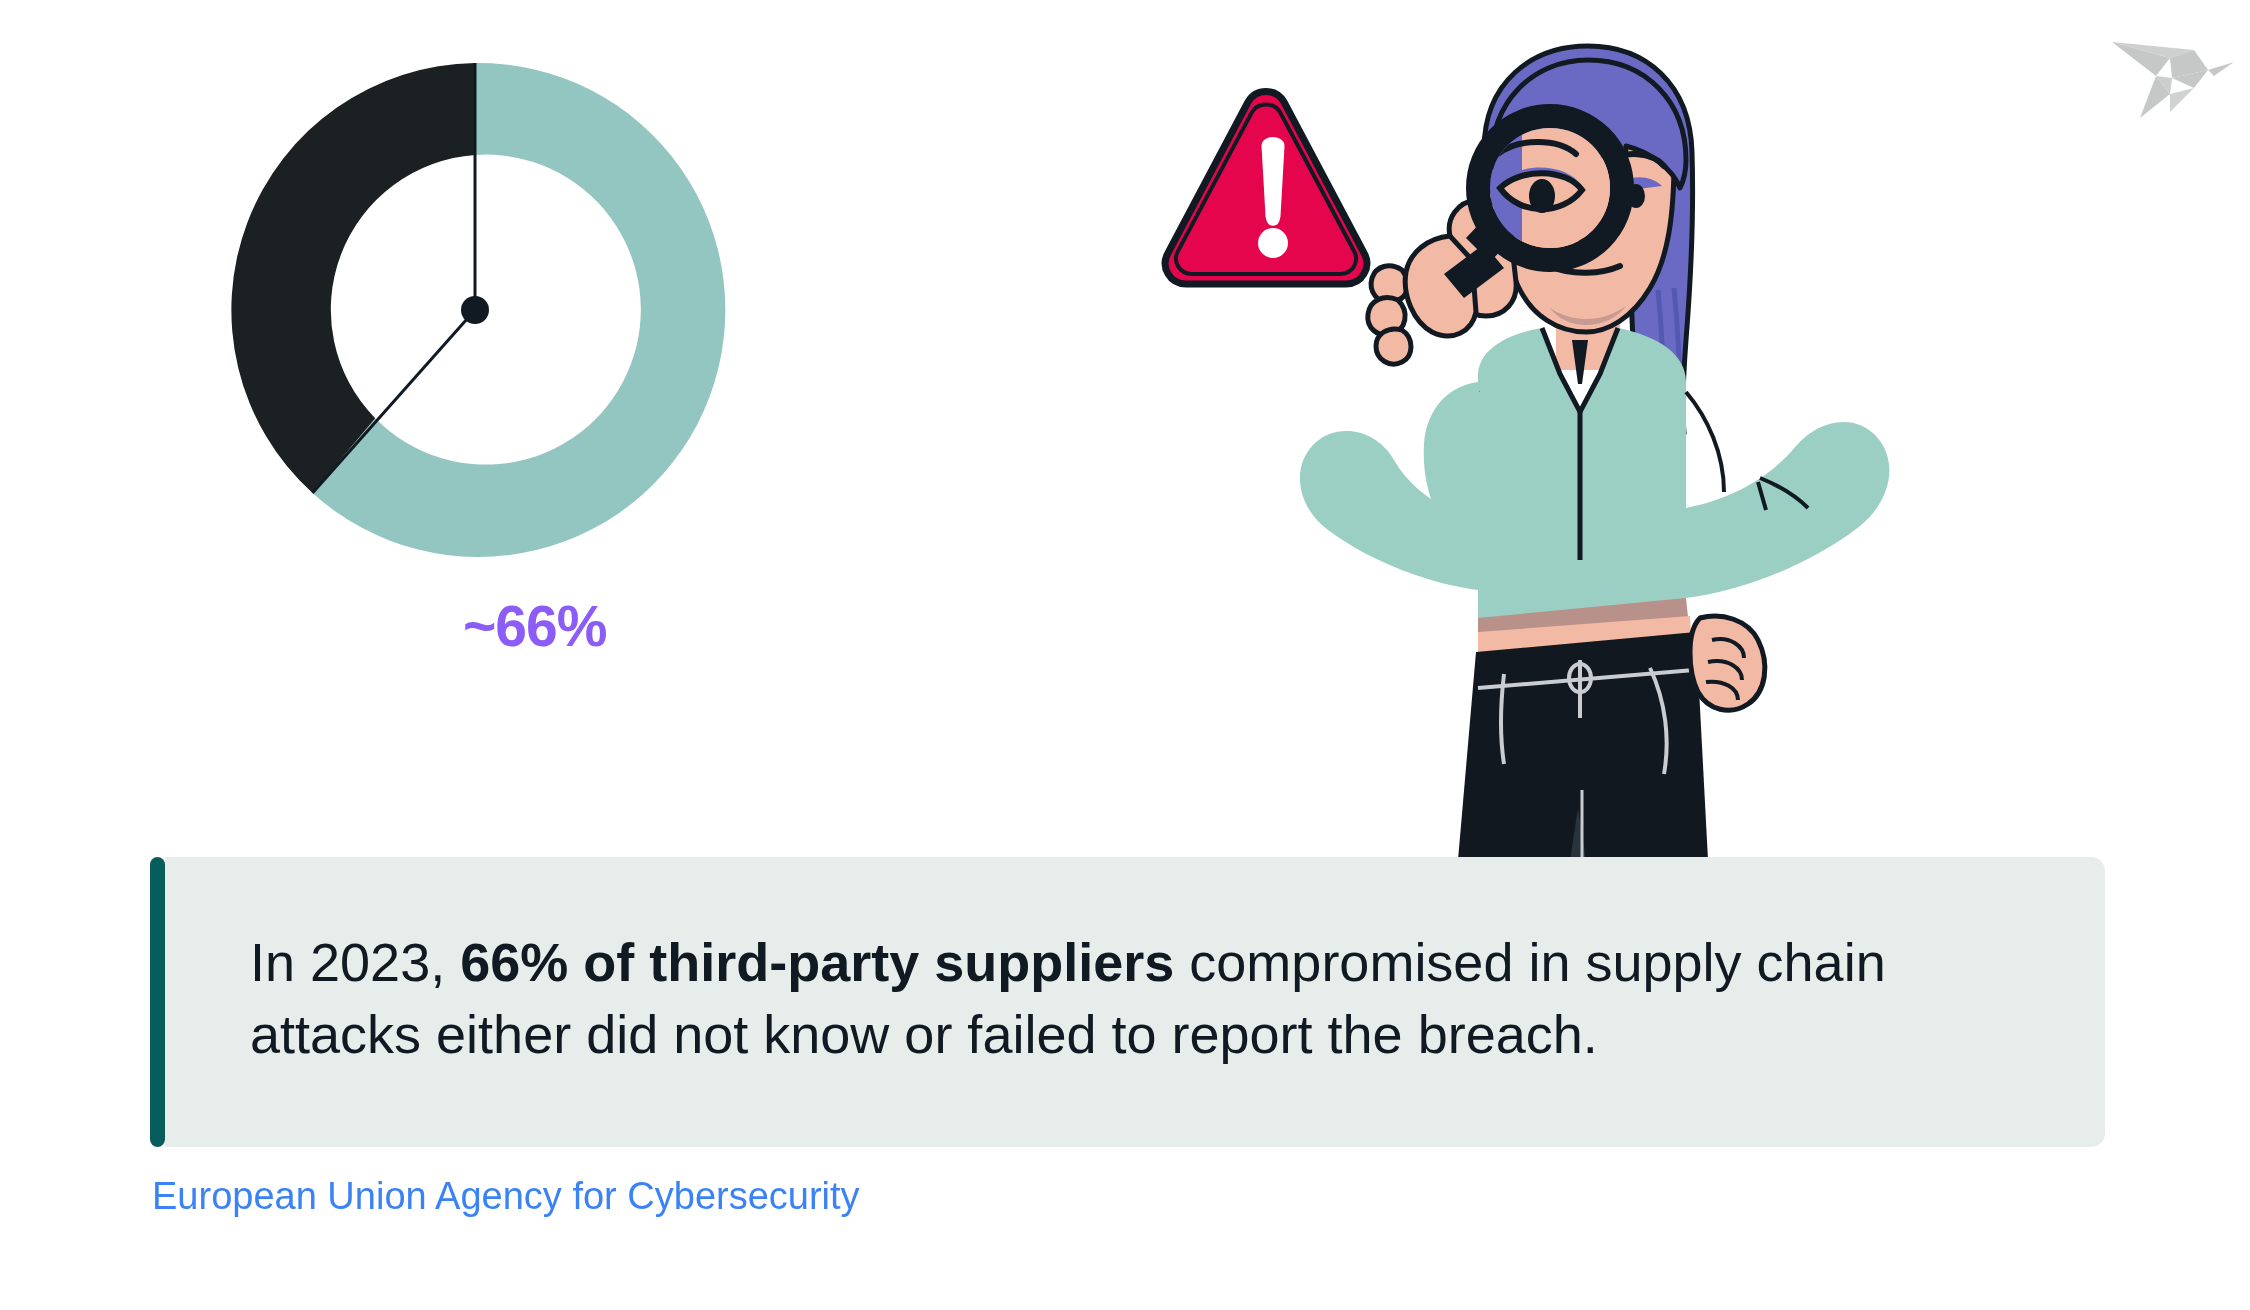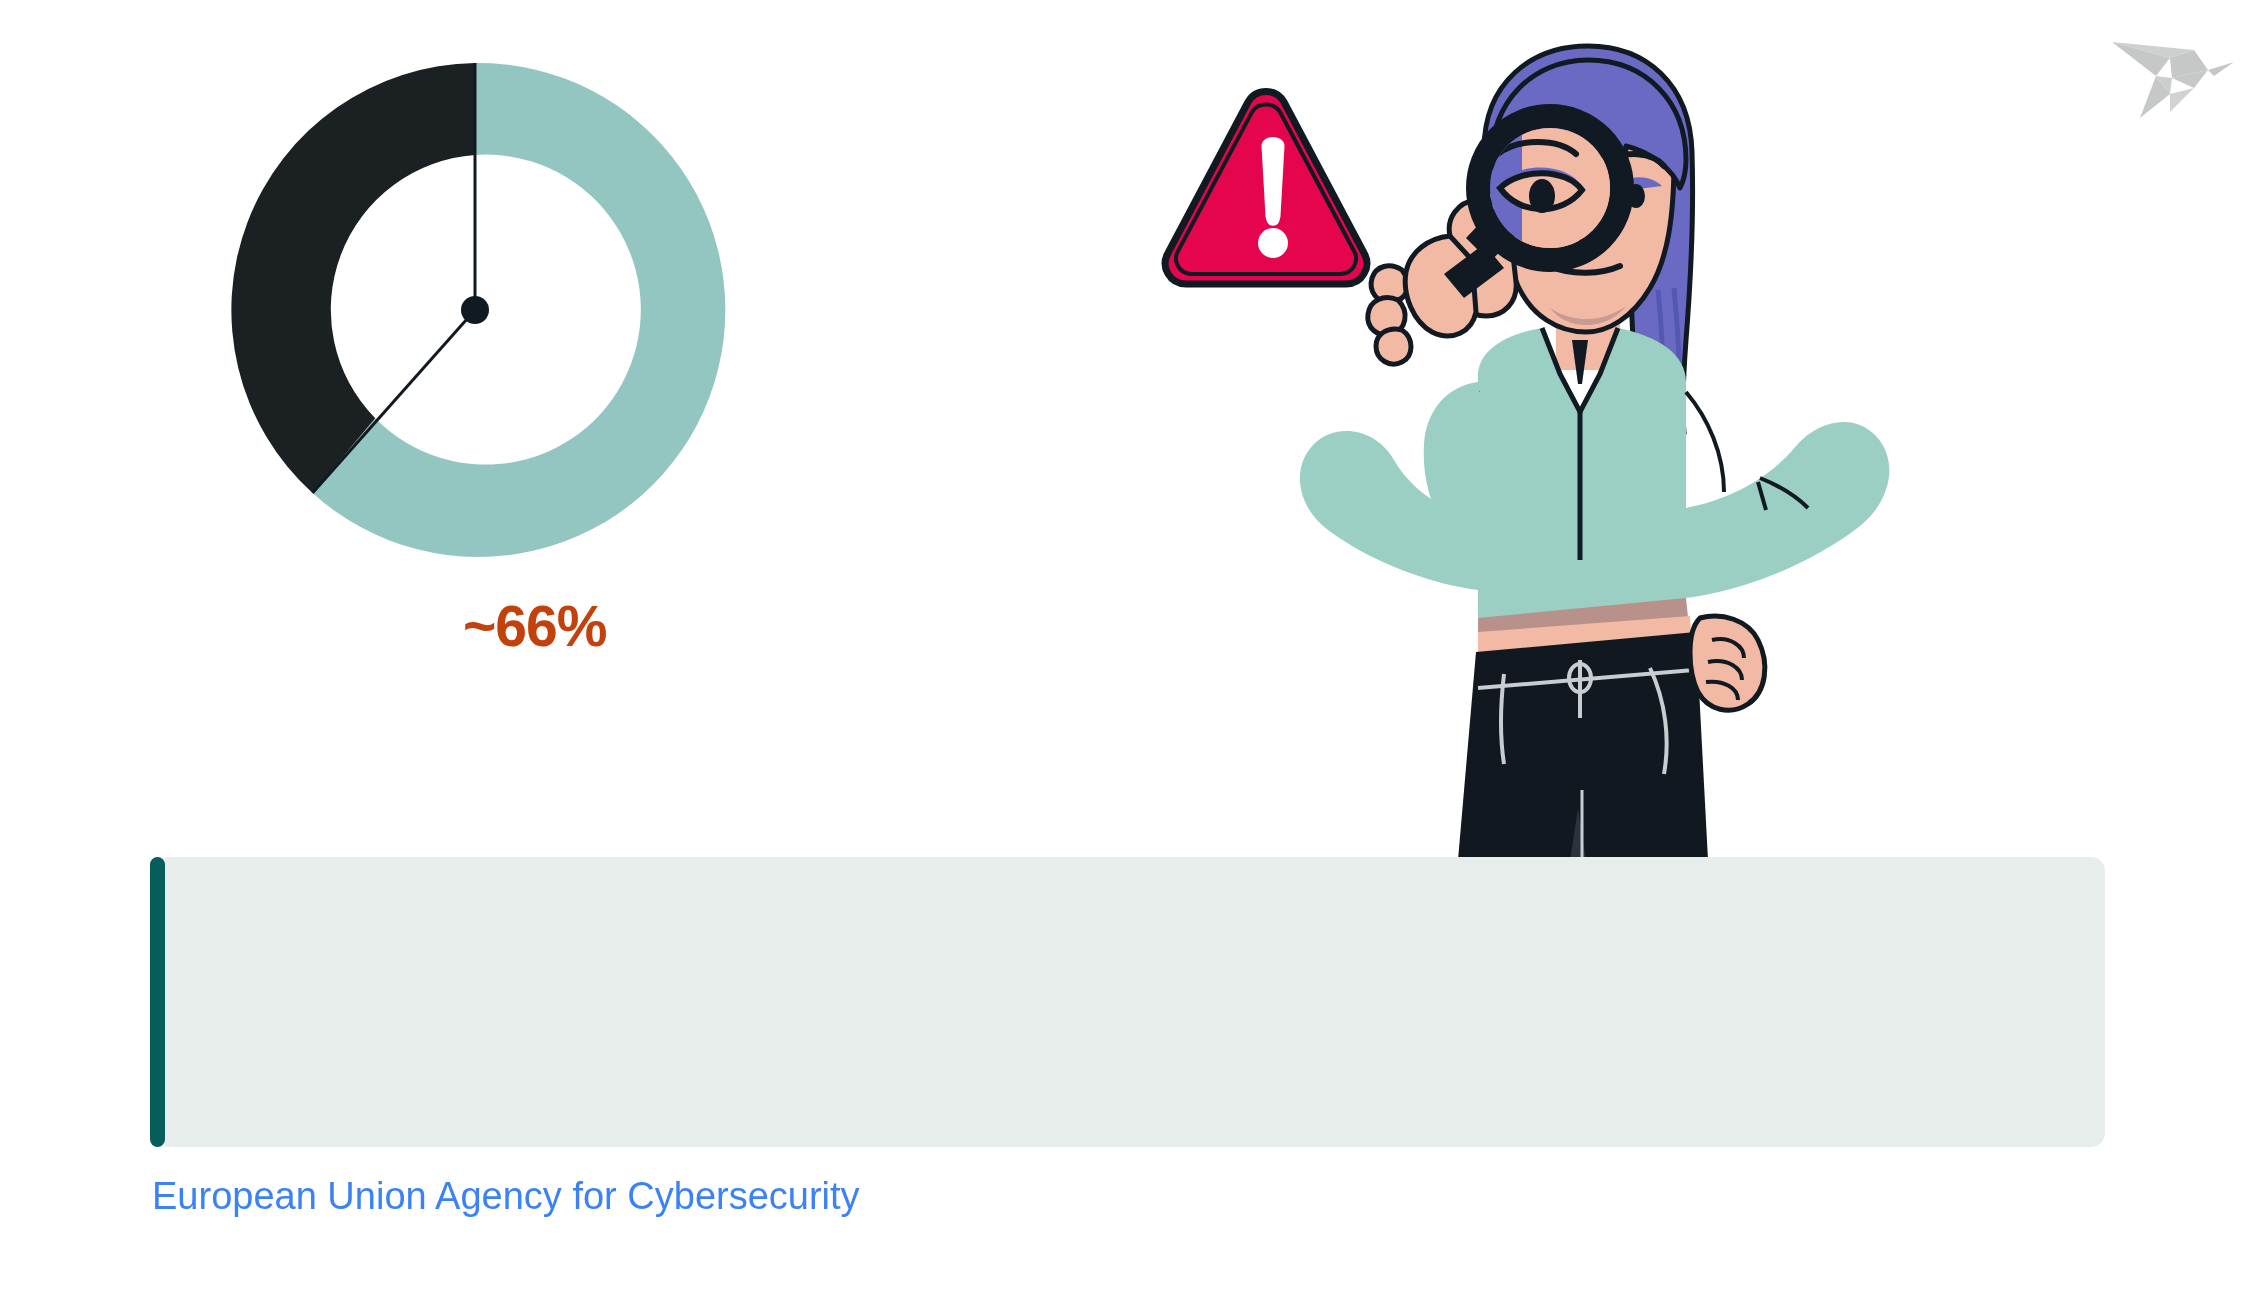--- a/index.html
+++ b/index.html
@@ -23,21 +23,21 @@
     position:absolute; left:215px; top:50px;
     width:520px; height:520px;
   }
   .chart-svg { display:block; width:520px; height:520px; overflow:visible; }
 
   .donut-label {
     position:absolute;
     left:248px; top:543px;
     font-size:57px;
     font-weight:bold;
-    color:#c2410c;
+    color:#8b5cf6;
     letter-spacing:-1px;
     white-space:nowrap;
   }
 
   
   .illo {
     position:absolute; left:1080px; top:40px;
     width:880px; height:820px;
   }
   .illo svg { display:block; width:100%; height:100%; overflow:visible; }
@@ -237,15 +237,18 @@
         <path d="M 364 234 L 404 204 L 424 228 L 384 258 Z" fill="#111a22"></path>
       </g>
 
     </g>
   </svg>
 </div>
 
 <div class="callout">
   <div class="callout-bar"></div>
   <div class="callout-body"></div>
+  <div class="callout-text">
+    <span>In 2023, </span><b>66% of third-party suppliers</b><span> compromised in supply chain attacks either did not know or failed to report the breach.</span>
+  </div>
 </div>
 
 <div class="source">European Union Agency for Cybersecurity</div>
 
 </body></html>

